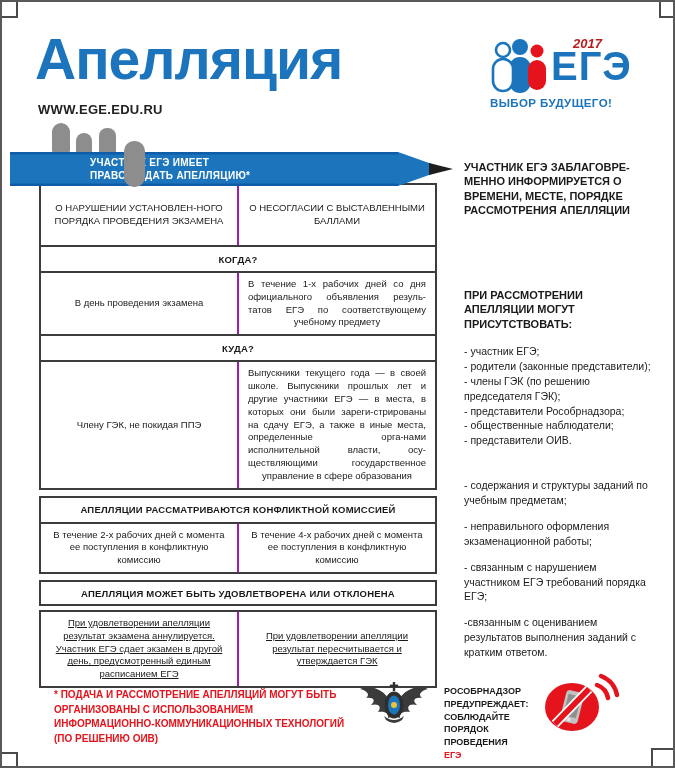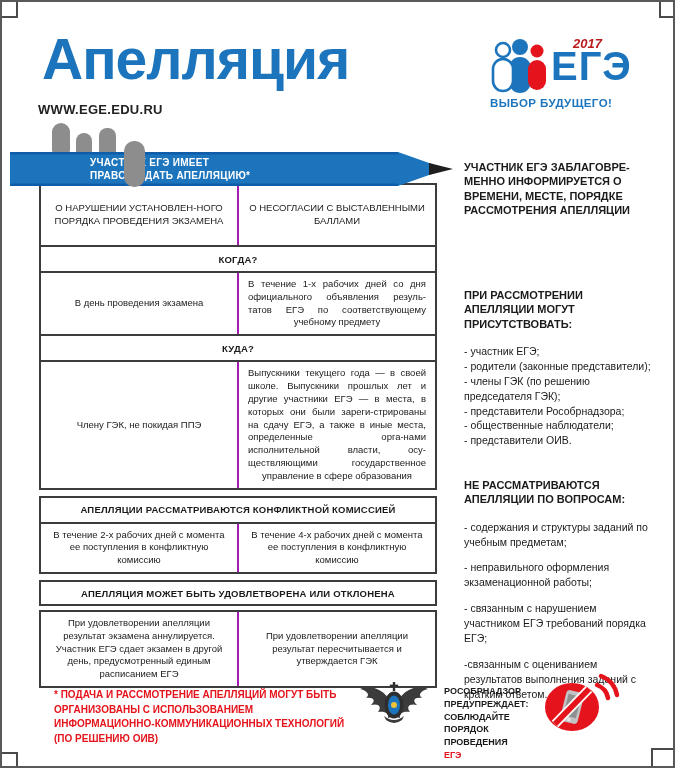--- a/index.html
+++ b/index.html
@@ -10,21 +10,21 @@
     border:2px solid #595959; overflow:hidden;
   }
   
   .cm { position:absolute; }
   #cm-tl { left:0; top:0; width:16px; height:16px; border-right:2px solid #4a4a4a; border-bottom:2px solid #4a4a4a; }
   #cm-tr { right:0; top:0; width:14px; height:16px; border-left:2px solid #4a4a4a; border-bottom:2px solid #4a4a4a; }
   #cm-bl { left:0; bottom:0; width:16px; height:14px; border-right:2px solid #4a4a4a; border-top:2px solid #4a4a4a; }
   #cm-br { right:0; bottom:0; width:22px; height:18px; border-left:2px solid #4a4a4a; border-top:2px solid #4a4a4a; }
 
   
-  #title { position:absolute; left:33px; top:24px; font-size:57px; font-weight:bold; color:#1c75bc; letter-spacing:-1px;margin-left:7px; }
+  #title { position:absolute; left:33px; top:24px; font-size:57px; font-weight:bold; color:#1c75bc; letter-spacing:-1px; }
   #website { position:absolute; left:36px; top:100px; font-size:13px; font-weight:bold; letter-spacing:0.3px; color:#222; }
 
   
   #logo { position:absolute; left:487px; top:34px; width:165px; height:76px; }
   #logo-figures { position:absolute; left:0; top:2px; }
   #logo-year { position:absolute; left:84px; top:0; font-size:13px; font-weight:bold; font-style:italic; color:#b91c1c; }
   #logo-name { position:absolute; left:62px; top:8px; font-size:40px; font-weight:bold; color:#1c75bc; letter-spacing:1px; }
   #logo-tagline { position:absolute; left:1px; top:61px; font-size:11.5px; font-weight:bold; color:#1c75bc; letter-spacing:0.4px; white-space:nowrap; }
 
   
@@ -38,21 +38,21 @@
   #banner { position:absolute; left:8px; top:150px; width:452px; height:34px; z-index:2; }
   #banner svg { position:absolute; left:0; top:0; }
   #banner-text { position:absolute; left:80px; top:0; width:320px; height:34px;
     display:flex; flex-direction:column; align-items:flex-start; justify-content:center;
     color:#fff; font-size:10px; font-weight:bold; letter-spacing:0.3px; line-height:1.35; text-align:center; }
 
   
   #table { position:absolute; left:37px; top:181px; width:398px; display:flex; flex-direction:column; z-index:0; }
   .t-row { border:2px solid #3c3c3c; background:#fff; display:flex; }
   .t-row + .t-row { margin-top:-2px; }
-  .t-row.gap4 { margin-top:4px; }
+  .t-row.gap4 { margin-top:4px;text-decoration:underline; }
   .t-row.gap6 { margin-top:6px; }
   .t-head { align-items:center; justify-content:center; text-align:left;
     font-weight:bold; font-size:9.5px; letter-spacing:0.2px; padding:4px 6px; }
   .t-cells { padding:0; }
   .t-cell { display:flex; align-items:center; justify-content:center; text-align:center;
     font-size:9.5px; line-height:1.35; padding:5px 9px; }
   .t-cell.left { width:198px; border-right:2px solid #a21caf; }
   .t-cell.right { flex:1; }
   .t-cell.justify { text-align:justify; text-align-last:center; }
   #row-reasons { min-height:64px; }
@@ -166,21 +166,20 @@
     <div class="side-head">ПРИ РАССМОТРЕНИИ АПЕЛЛЯЦИИ МОГУТ ПРИСУТСТВОВАТЬ:</div>
     <div class="side-item">- участник ЕГЭ;</div>
     <div class="side-item">- родители (законные представители);</div>
     <div class="side-item">- члены ГЭК (по решению председателя ГЭК);</div>
     <div class="side-item">- представители Рособрнадзора;</div>
     <div class="side-item">- общественные наблюдатели;</div>
     <div class="side-item">- представители ОИВ.</div>
   </div>
 
   <div class="side-block" id="side-notcons">
-    <div class="side-head">НЕ РАССМАТРИВАЮТСЯ АПЕЛЛЯЦИИ ПО ВОПРОСАМ:</div>
     <div class="side-item">- содержания и структуры заданий по учебным предметам;</div>
     <div class="side-item">- неправильного оформления экзаменационной работы;</div>
     <div class="side-item">- связанным с нарушением участником ЕГЭ требований порядка ЕГЭ;</div>
     <div class="side-item">-связанным с оцениванием результатов выполнения заданий с кратким ответом.</div>
   </div>
 
   <div id="footnote">* ПОДАЧА И РАССМОТРЕНИЕ АПЕЛЛЯЦИЙ МОГУТ БЫТЬ ОРГАНИЗОВАНЫ С ИСПОЛЬЗОВАНИЕМ ИНФОРМАЦИОННО-КОММУНИКАЦИОННЫХ ТЕХНОЛОГИЙ (ПО РЕШЕНИЮ ОИВ)</div>
 
   <svg id="emblem" width="72" height="50" viewBox="0 0 72 50">
     <rect x="34.8" y="4" width="2.4" height="9" fill="#2e2e2e"></rect>

